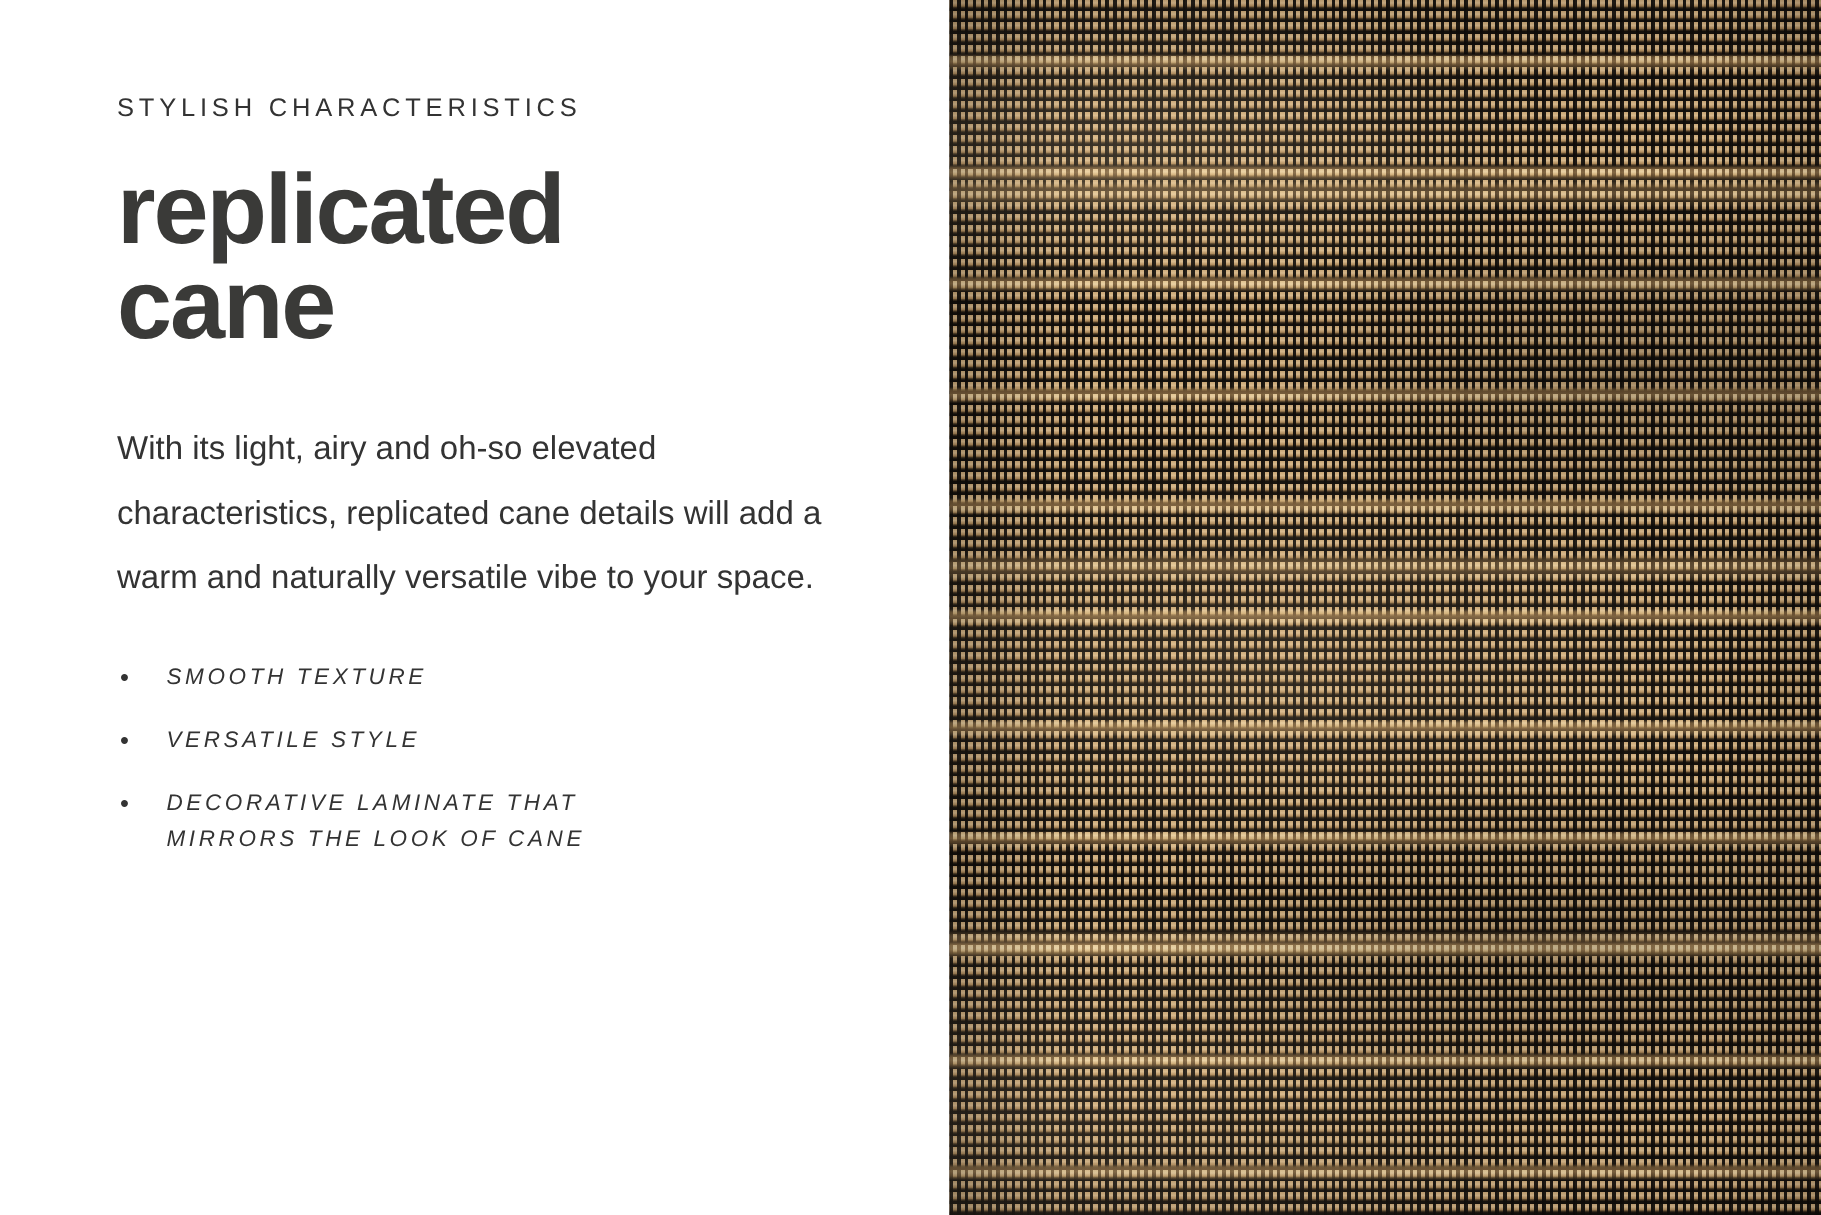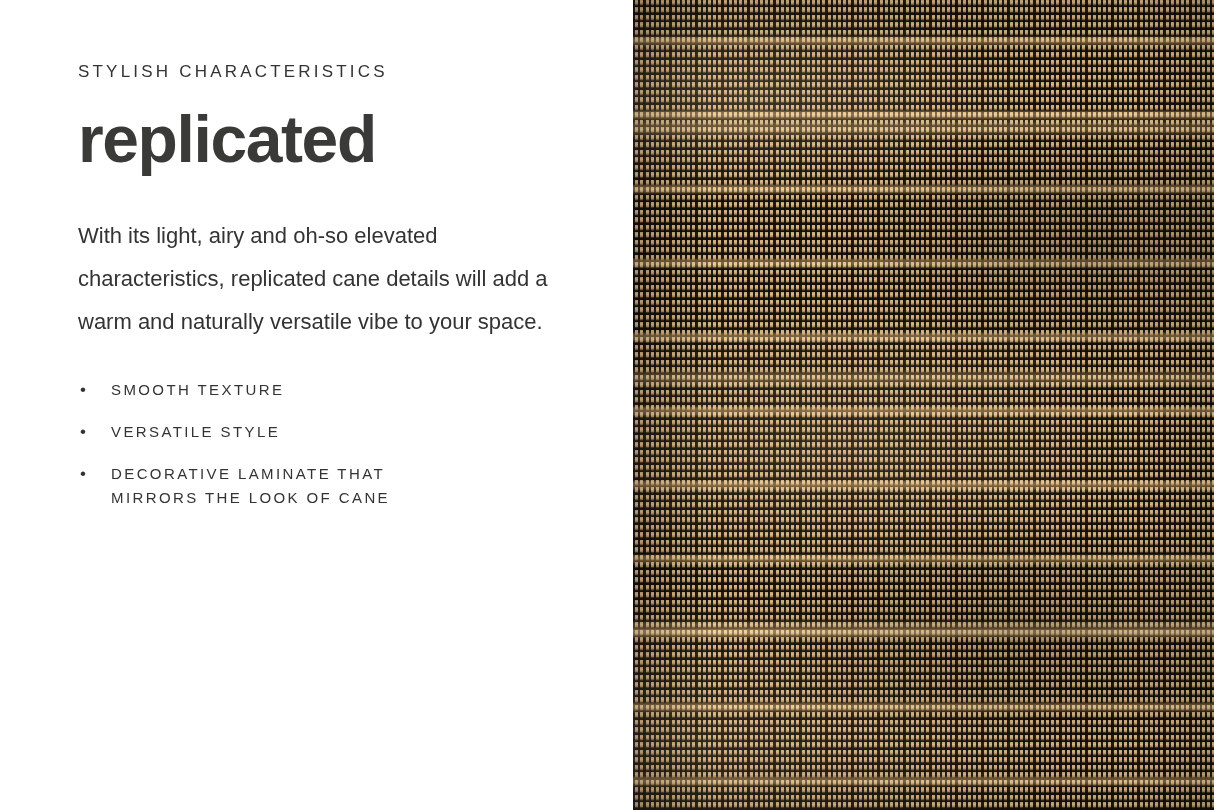--- a/index.html
+++ b/index.html
@@ -83,20 +83,21 @@
     position: absolute;
     left: 2px;
     top: 0;
     font-size: 17px;
     line-height: 1.45;
     color: #333333;
   }
   .features li .ftext {
     display: block;
     white-space: pre-line;
+    font-style: italic;
   }
 
   
   .image-panel {
     position: relative;
     flex: 1 1 auto;
     width: 581px;
     height: 810px;
     overflow: hidden;
     background: #6a5338;
@@ -196,20 +197,21 @@
 
 <div class="page">
 
   <section class="text-panel">
     <div class="text-inner">
 
       <p class="eyebrow">STYLISH CHARACTERISTICS</p>
 
       <h1 class="headline">
         <span class="line">replicated</span>
+        <span class="line">cane</span>
       </h1>
 
       <p class="body-copy">With its light, airy and oh-so elevated characteristics, replicated cane details will add a warm and naturally versatile vibe to your space.</p>
 
       <ul class="features">
         <li>
           <span class="bullet">•</span>
           <span class="ftext">SMOOTH TEXTURE</span>
         </li>
         <li>

